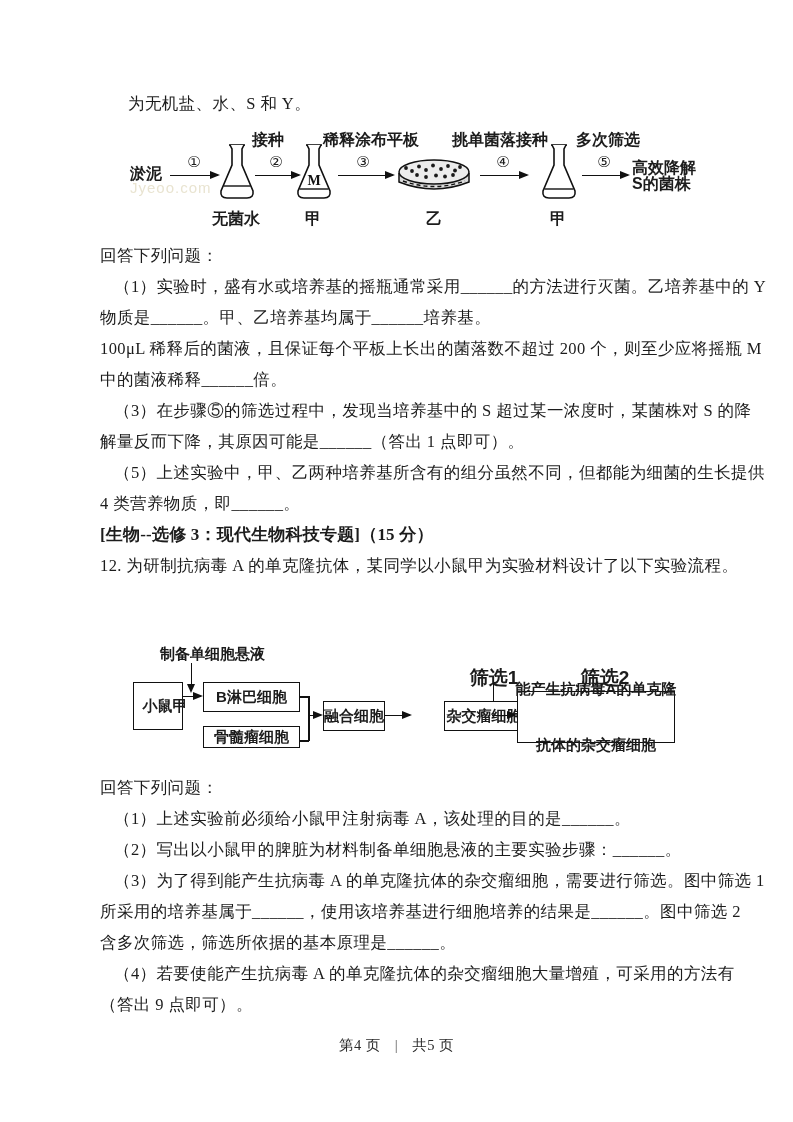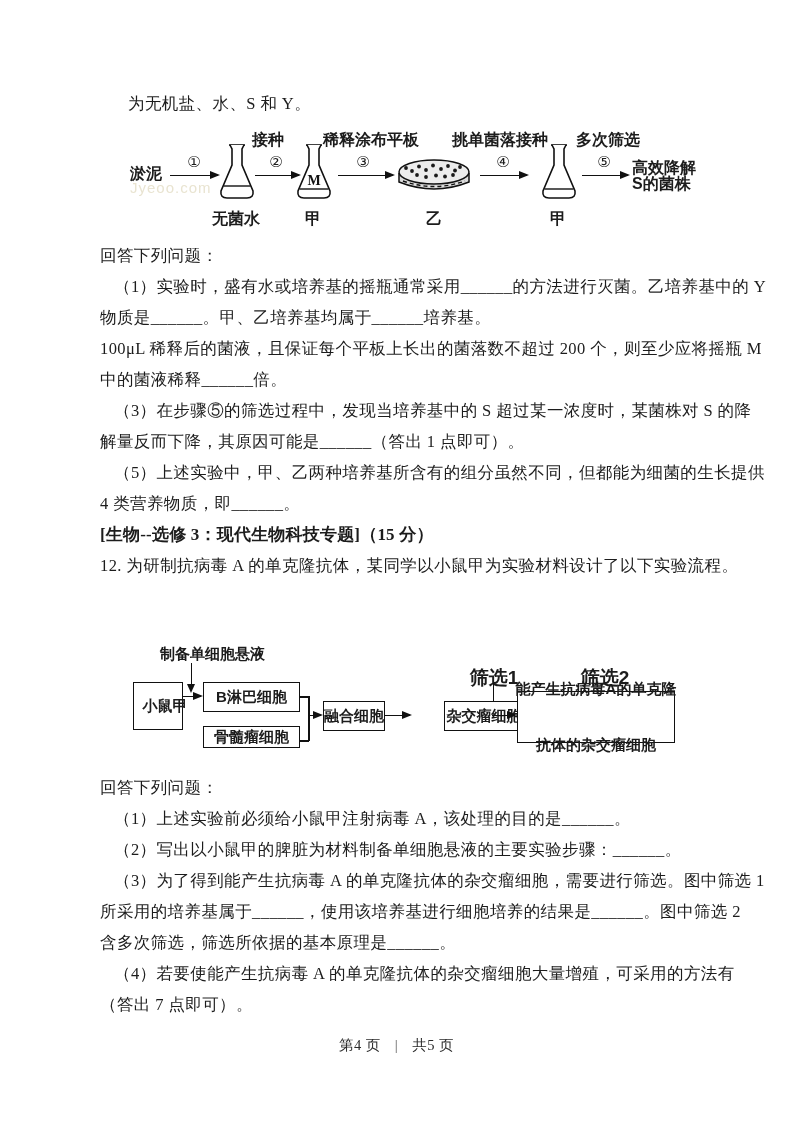--- a/index.html
+++ b/index.html
@@ -185,20 +185,20 @@
   </div>
 
   <div class="block block2">
     <div class="tline">回答下列问题：</div>
     <div class="tline ind">（1）上述实验前必须给小鼠甲注射病毒 A，该处理的目的是______。</div>
     <div class="tline ind">（2）写出以小鼠甲的脾脏为材料制备单细胞悬液的主要实验步骤：______。</div>
     <div class="tline ind">（3）为了得到能产生抗病毒 A 的单克隆抗体的杂交瘤细胞，需要进行筛选。图中筛选 1</div>
     <div class="tline">所采用的培养基属于______，使用该培养基进行细胞培养的结果是______。图中筛选 2</div>
     <div class="tline">含多次筛选，筛选所依据的基本原理是______。</div>
     <div class="tline ind">（4）若要使能产生抗病毒 A 的单克隆抗体的杂交瘤细胞大量增殖，可采用的方法有</div>
-    <div class="tline">（答出 7 点即可）。</div>
+    <div class="tline">（答出 9 点即可）。</div>
   </div>
 
   <div class="footer">
     <span>第4 页</span><span class="sep">|</span><span>共5 页</span>
   </div>
 
 </div>
 
 </body></html>

